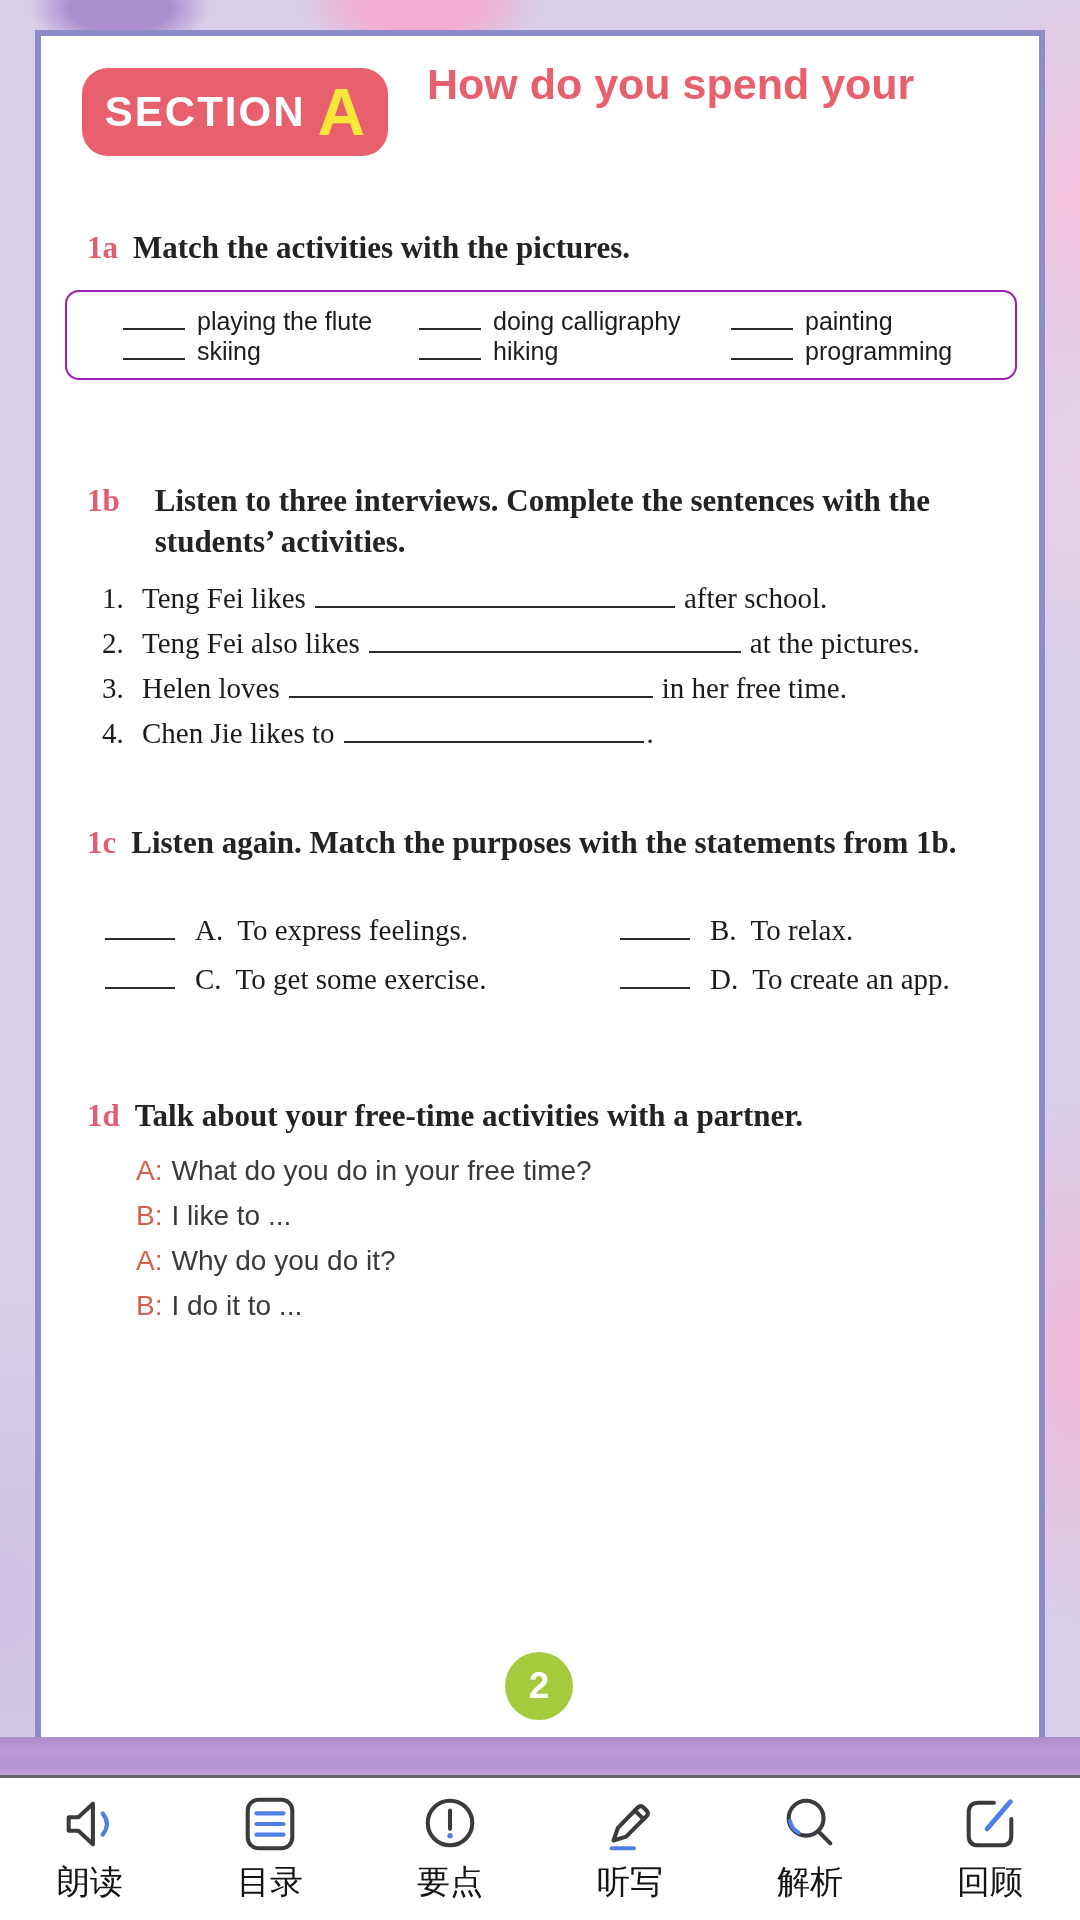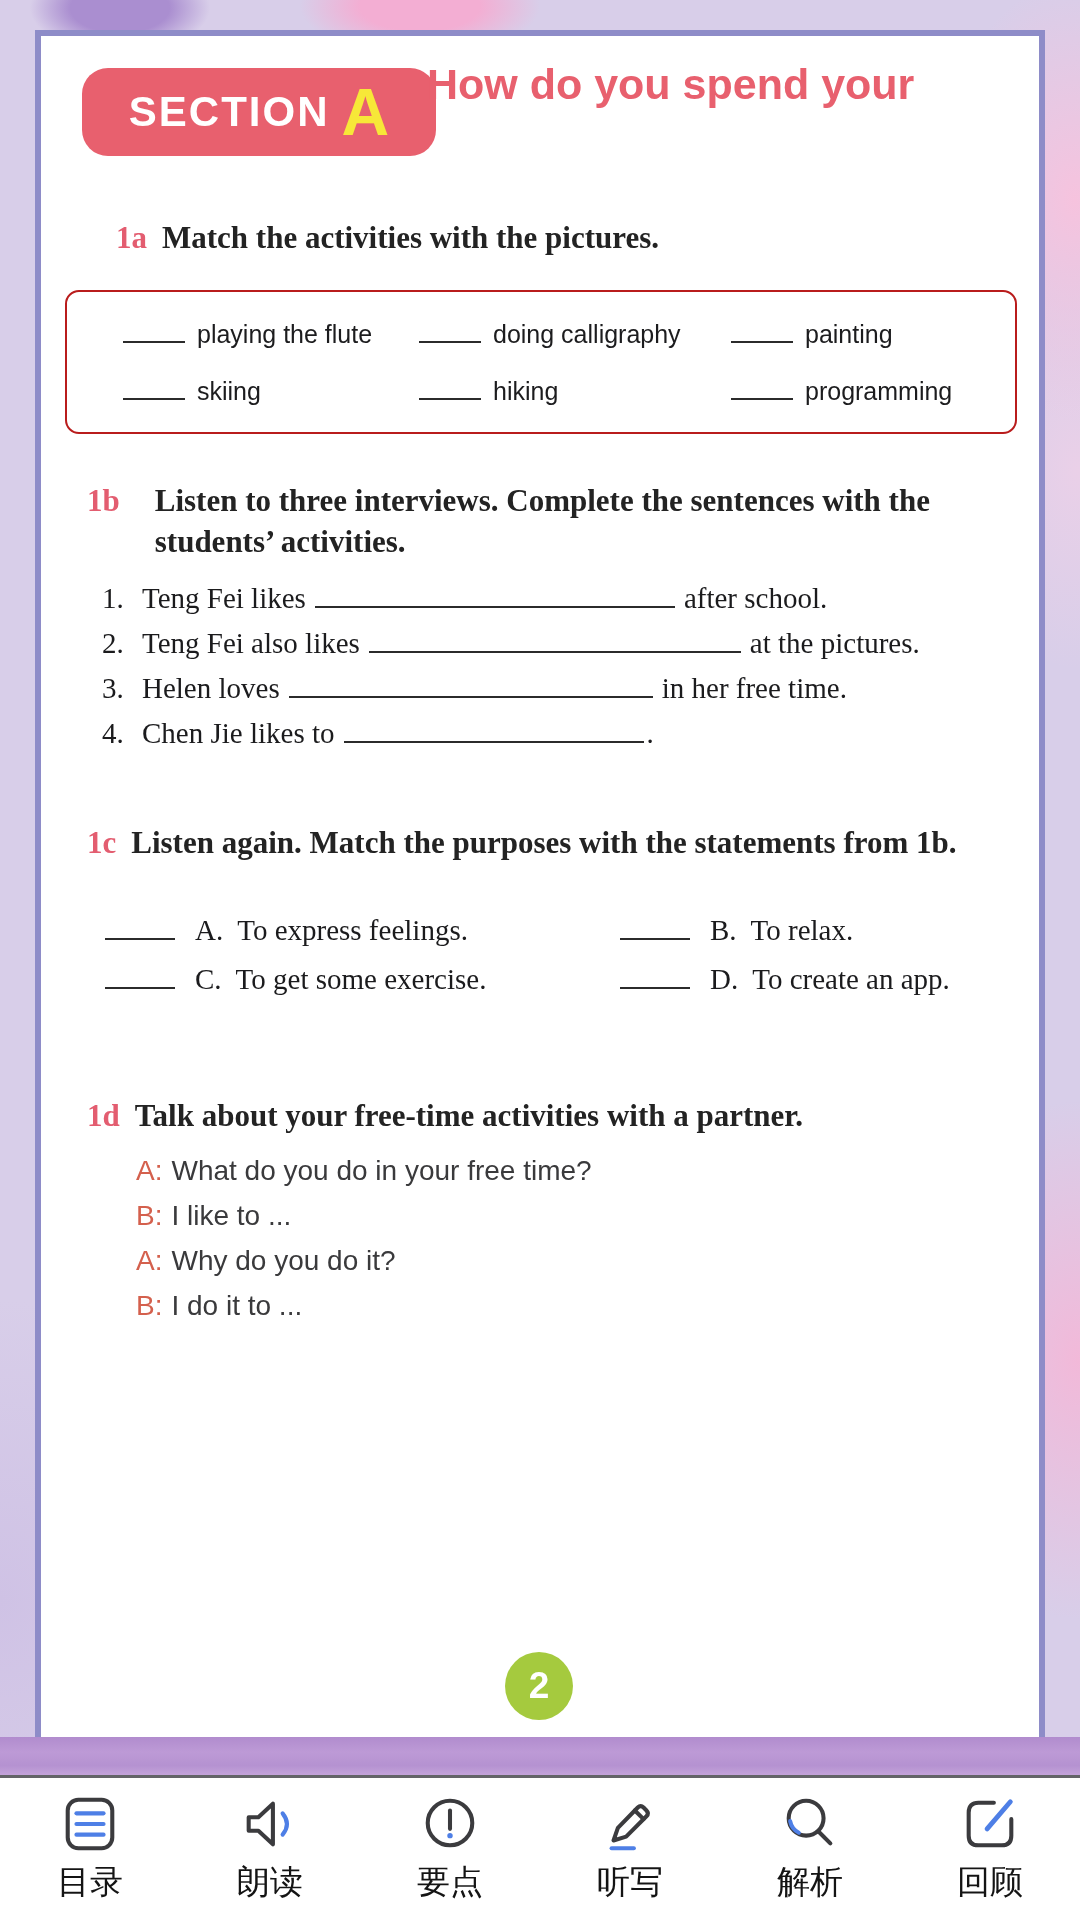--- a/index.html
+++ b/index.html
@@ -15,43 +15,43 @@
       radial-gradient(150px 260px at 1078px 1360px, #f2b9d9 0%, rgba(242,185,217,0) 100%),
       radial-gradient(260px 300px at 0px 1600px, #cfc2e5 0%, rgba(207,194,229,0) 100%);
   }
   .page{
     position:absolute;left:35px;top:30px;width:1010px;height:1713px;
     background:#ffffff;border:6px solid #8e8cc8;box-sizing:border-box;
   }
   .page *{box-sizing:border-box;}
 
   .badge{
-    position:absolute;left:41px;top:32px;width:354px;height:88px;
+    position:absolute;left:41px;top:32px;width:306px;height:88px;
     background:#e8606e;border-radius:26px;
     display:flex;align-items:center;justify-content:center;gap:12px;
   }
   .badge .sec{color:#ffffff;font-size:42px;letter-spacing:2px;font-weight:600;}
   .badge .letter{color:#f7e838;font-size:66px;font-weight:700;line-height:1;}
 
   .title{
     position:absolute;left:378px;top:24px;width:600px;
     color:#e8606e;font-size:43px;font-weight:700;line-height:1.12;margin-left:8px;
   }
 
   .ex-heading{
     position:absolute;display:flex;align-items:flex-start;gap:15px;
     font-family:"Liberation Serif",serif;font-weight:700;font-size:31px;color:#232323;
     line-height:1.32;
   }
   .ex-heading .num{color:#e35d70;flex:0 0 auto;}
   .ex-heading .txt{width:860px;}
 
   .box1a{
-    position:absolute;left:24px;top:254px;width:952px;height:144px;
-    border:2px solid #b91c1c;border-radius:14px;
+    position:absolute;left:24px;top:254px;width:952px;height:90px;
+    border:2px solid #a21caf;border-radius:14px;
     display:grid;grid-template-columns:296px 312px 1fr;grid-template-rows:1fr 1fr;
     padding:14px 8px 12px 56px;align-items:center;
   }
   .act{display:flex;align-items:baseline;font-size:25px;color:#1c1c1e;}
   .blank{display:inline-block;border-bottom:2.5px solid #2b2b2b;}
   .act .blank{width:62px;height:20px;margin-right:12px;flex:0 0 auto;}
 
   .list1b{
     position:absolute;left:61px;top:546px;width:930px;
     display:flex;flex-direction:column;gap:12px;
@@ -114,21 +114,21 @@
 
   <div class="badge">
     <span class="sec">SECTION</span>
     <span class="letter">A</span>
   </div>
 
   <div class="title">
     <div>How do you spend your</div>
   </div>
 
-  <div class="ex-heading" style="left:46px;top:182px;margin-left:29px;">
+  <div class="ex-heading" style="left:46px;top:192px;">
     <span class="num">1a</span>
     <span class="txt">Match the activities with the pictures.</span>
   </div>
 
   <div class="box1a">
     <div class="act">
         <span class="blank"></span>
         <span>playing the flute</span>
       </div>
     <div class="act">
@@ -239,38 +239,38 @@
 
   <div class="pagenum">2</div>
 </div>
 
 <div class="paint-strip"></div>
 
 <div class="toolbar">
 
   <div class="tool">
     <svg viewBox="0 0 64 64">
+      <path class="stroke" d="M10 25 v14 h10 l15 14 V11 L20 25 Z"></path>
+      <path class="bstroke" d="M45 21 q9 11 0 22"></path>
+    </svg>
+    <span class="tlabel">朗读</span>
+  </div>
+
+  <div class="tool">
+    <svg viewBox="0 0 64 64">
       <rect class="stroke" x="9" y="7" width="46" height="50" rx="11"></rect>
       <line class="bstroke" x1="18" y1="21" x2="46" y2="21"></line>
       <line class="bstroke" x1="18" y1="32" x2="46" y2="32"></line>
       <line class="bstroke" x1="18" y1="43" x2="46" y2="43"></line>
     </svg>
     <span class="tlabel">目录</span>
   </div>
 
   <div class="tool">
     <svg viewBox="0 0 64 64">
-      <path class="stroke" d="M10 25 v14 h10 l15 14 V11 L20 25 Z"></path>
-      <path class="bstroke" d="M45 21 q9 11 0 22"></path>
-    </svg>
-    <span class="tlabel">朗读</span>
-  </div>
-
-  <div class="tool">
-    <svg viewBox="0 0 64 64">
       <circle class="stroke" cx="32" cy="31" r="23"></circle>
       <line class="stroke" x1="32" y1="18" x2="32" y2="37"></line>
       <circle cx="32" cy="44" r="2.8" fill="#4e7fe6"></circle>
     </svg>
     <span class="tlabel">要点</span>
   </div>
 
   <div class="tool">
     <svg viewBox="0 0 64 64">
       <path class="stroke" d="M15 49 l4.5 -13 L40 15 q3 -3 6 0 l3 3 q3 3 0 6 L28 45 Z"></path>

